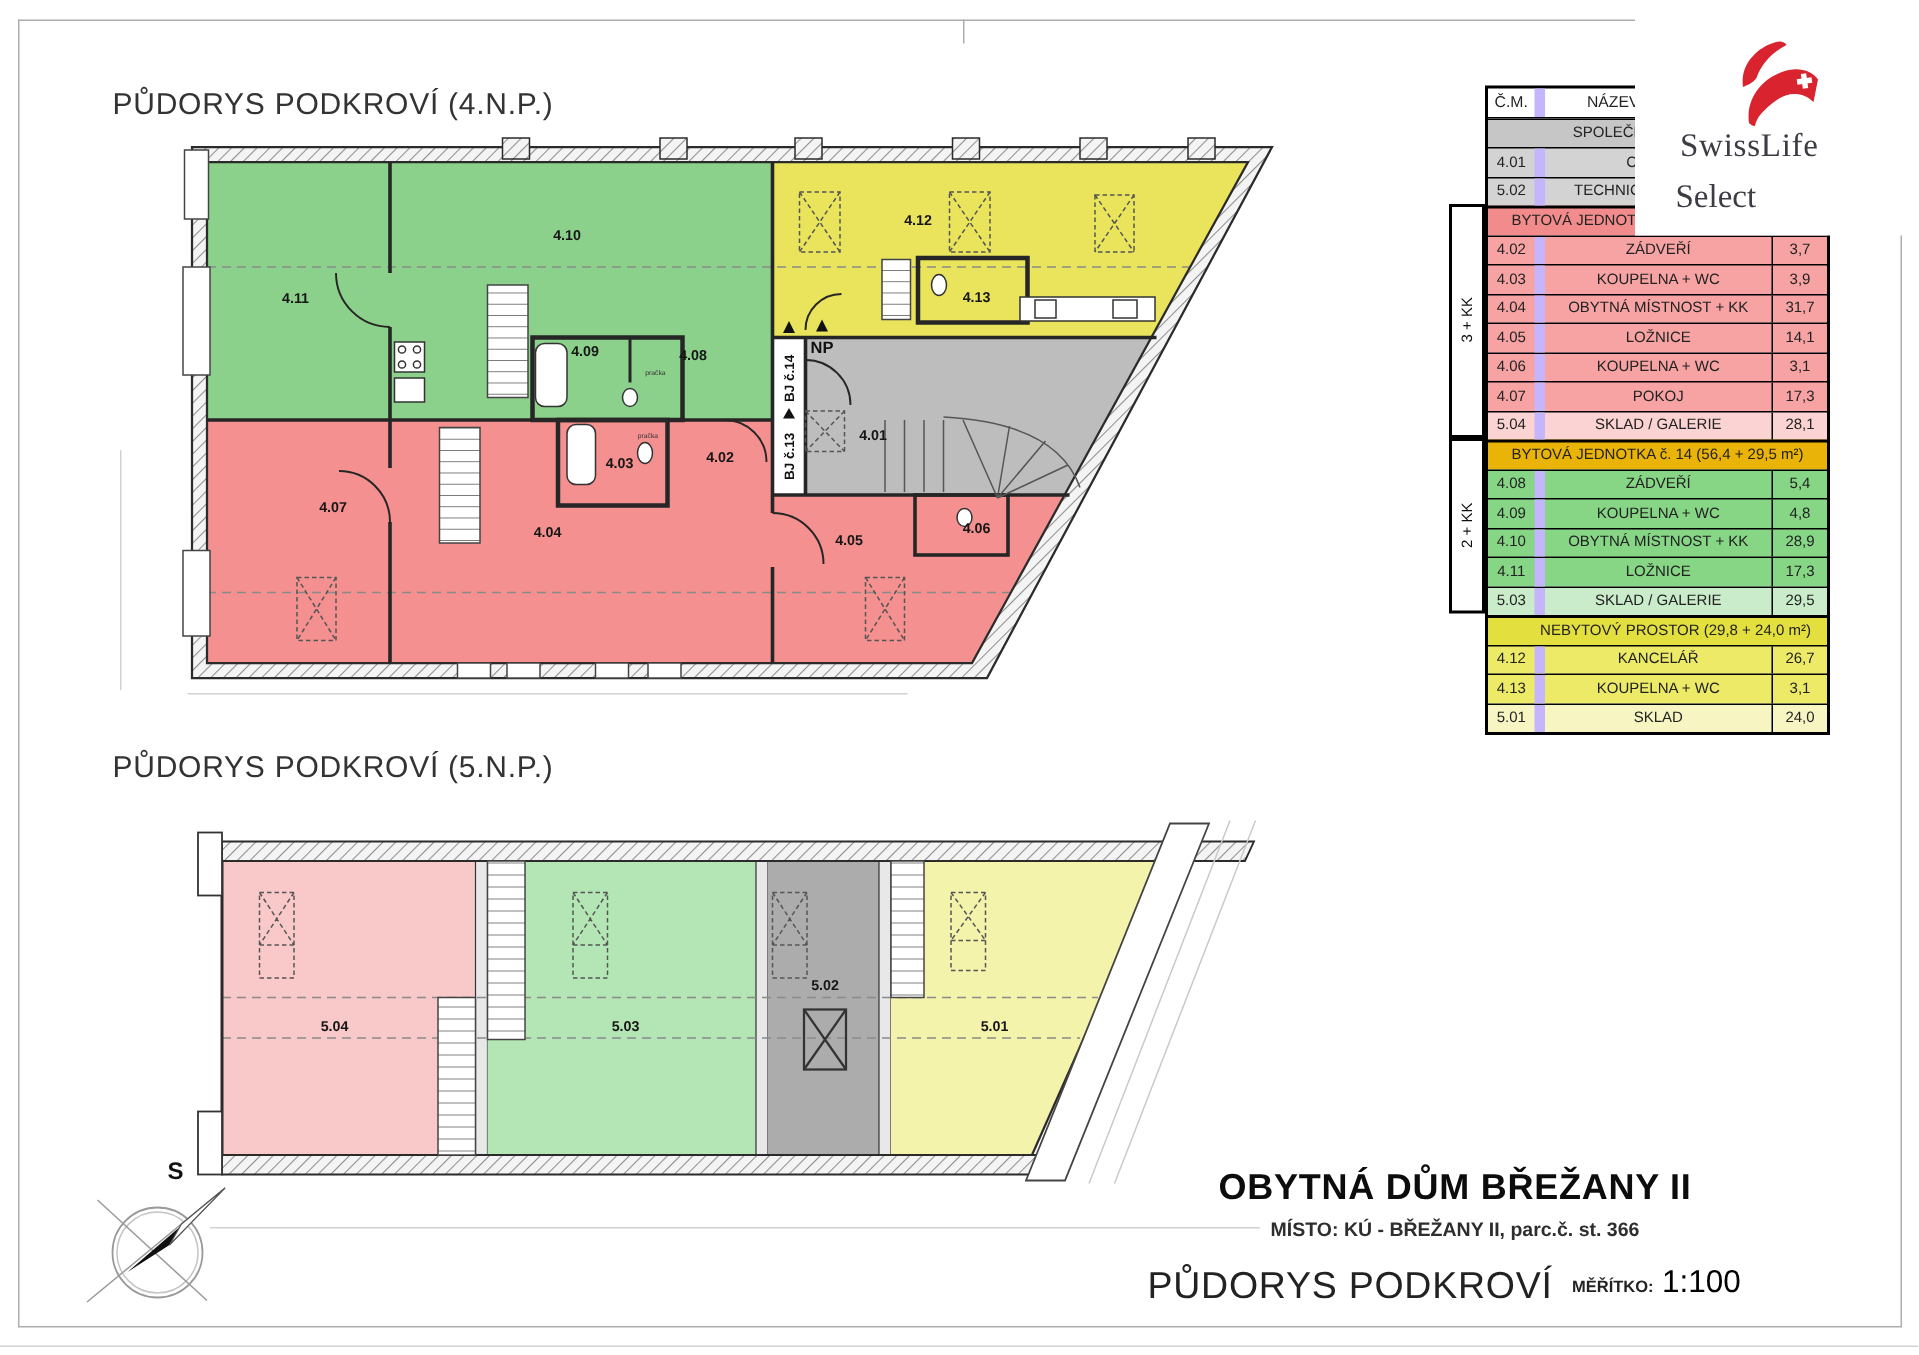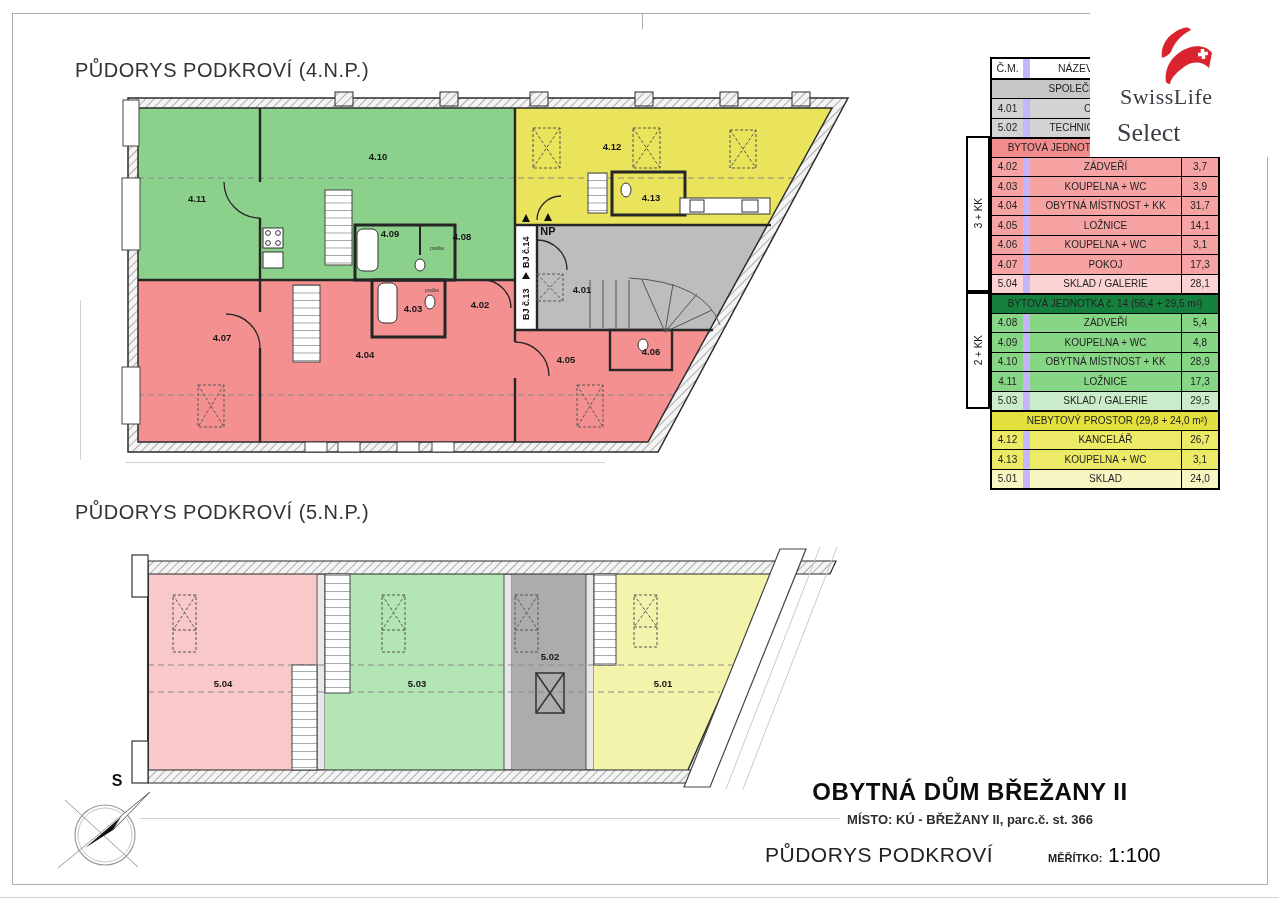--- a/index.html
+++ b/index.html
@@ -15,37 +15,37 @@
   .trow{display:flex;height:19.5px;box-sizing:border-box;border-top:1px solid #000;align-items:stretch;}
   .trow.first{border-top:none;}
   .trow.thick{border-top:2px solid #000;}
   .hdr{border-bottom:1px solid #000;font-size:10.5px;}
   .c1{width:38px;border-right:7px solid #c4b5fd;display:flex;align-items:center;justify-content:center;box-sizing:border-box;}
   .c2{flex:1;border-right:1px solid #000;display:flex;align-items:center;justify-content:center;box-sizing:border-box;text-align:center;}
   .c3{width:36px;display:flex;align-items:center;justify-content:center;box-sizing:border-box;}
   .cfull{flex:1;display:flex;align-items:center;justify-content:center;text-align:center;}
   .bg-grayh{background:#c6c6c6;} .bg-gray{background:#d3d3d3;}
   .bg-redh{background:#f28b8b;} .bg-red{background:#f7a3a3;} .bg-redl{background:#fbd3d3;}
-  .bg-greenh{background:#15803d;} .bg-green{background:#86d686;} .bg-greenl{background:#caecca;}
+  .bg-greenh{background:#eab308;} .bg-green{background:#86d686;} .bg-greenl{background:#caecca;}
   .bg-yellowh{background:#e2df3e;padding-left:24px;} .bg-yellow{background:#edea68;} .bg-yellowl{background:#f7f6c2;}
   .sidebox{position:absolute;left:966px;width:24px;background:#fff;border:2px solid #000;
            box-sizing:border-box;z-index:4;display:flex;align-items:center;justify-content:center;}
   .sidebox span{writing-mode:vertical-rl;transform:rotate(180deg);font-size:10px;color:#111;}
   
   .logobox{position:absolute;left:1090px;top:0;width:189px;height:157px;background:#fff;z-index:10;}
   .brand{position:absolute;left:30px;top:84px;font-family:"Liberation Serif",serif;
          font-size:22px;color:#3c3c44;letter-spacing:0.5px;}
   .brandsub{position:absolute;left:27px;top:118px;font-family:"Liberation Serif",serif;
-         font-size:26px;color:#3c3c44;}
+         font-size:22px;color:#3c3c44;}
   
   .tb-project{position:absolute;left:800px;top:778px;width:340px;text-align:center;
               font-size:24px;font-weight:bold;color:#0c0c0c;letter-spacing:0.5px;}
   .tb-place{position:absolute;left:800px;top:812px;width:340px;text-align:center;
             font-size:13px;font-weight:600;color:#2e2e2e;}
-  .tb-drawing{position:absolute;left:765px;top:843px;font-size:21px;color:#222;letter-spacing:0.5px;}
+  .tb-drawing{position:absolute;left:765px;top:843px;font-size:25px;color:#222;letter-spacing:0.5px;}
   .tb-scalelabel{position:absolute;left:1048px;top:852px;font-size:11px;font-weight:bold;color:#222;}
   .tb-scaleval{position:absolute;left:1108px;top:843px;font-size:21px;color:#000000;}
   svg text{font-family:"Liberation Sans",sans-serif;}
   .roomlbl{font-size:9.5px;font-weight:bold;fill:#161616;}
   .tinylbl{font-size:4.5px;fill:#333;}
 </style>
 </head>
 <body>
 
 <div class="canvas">

